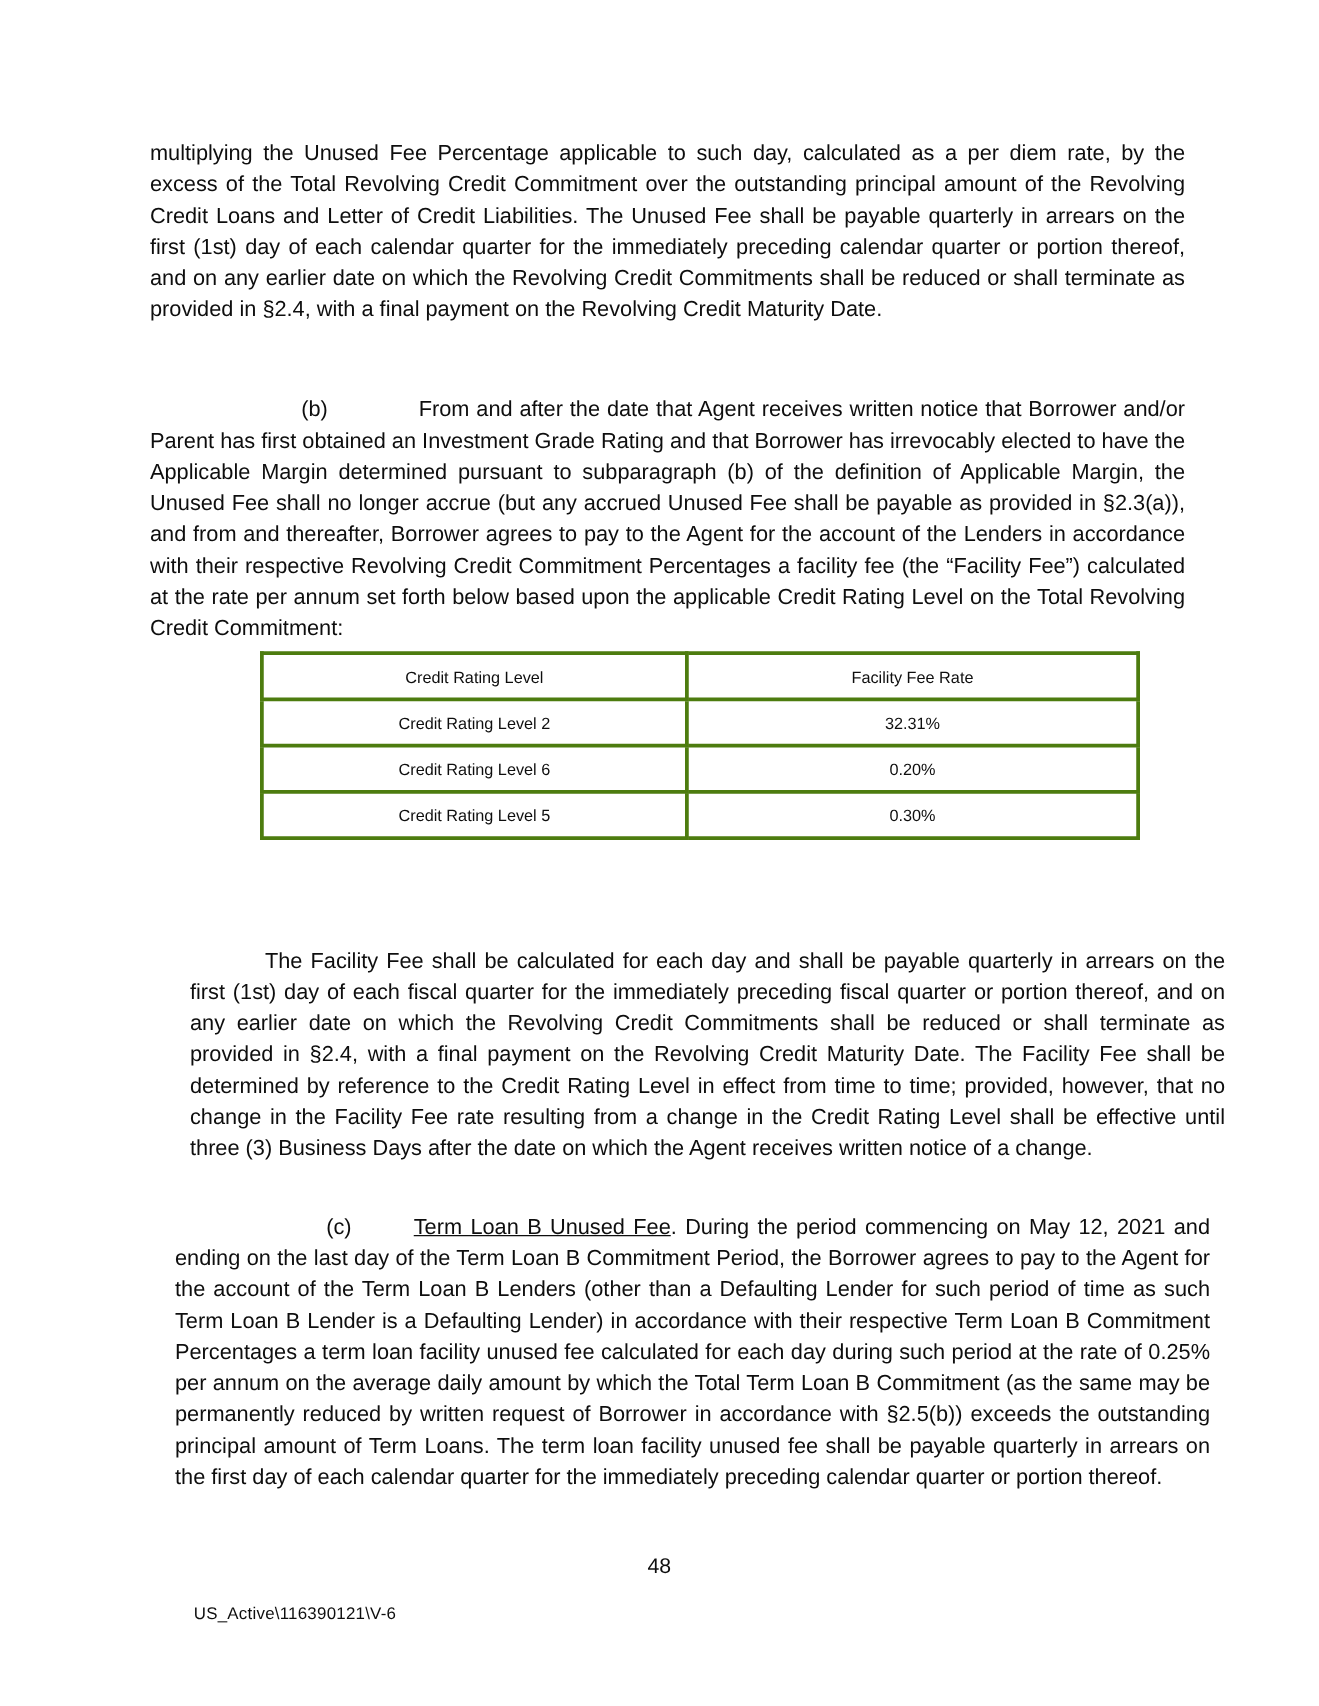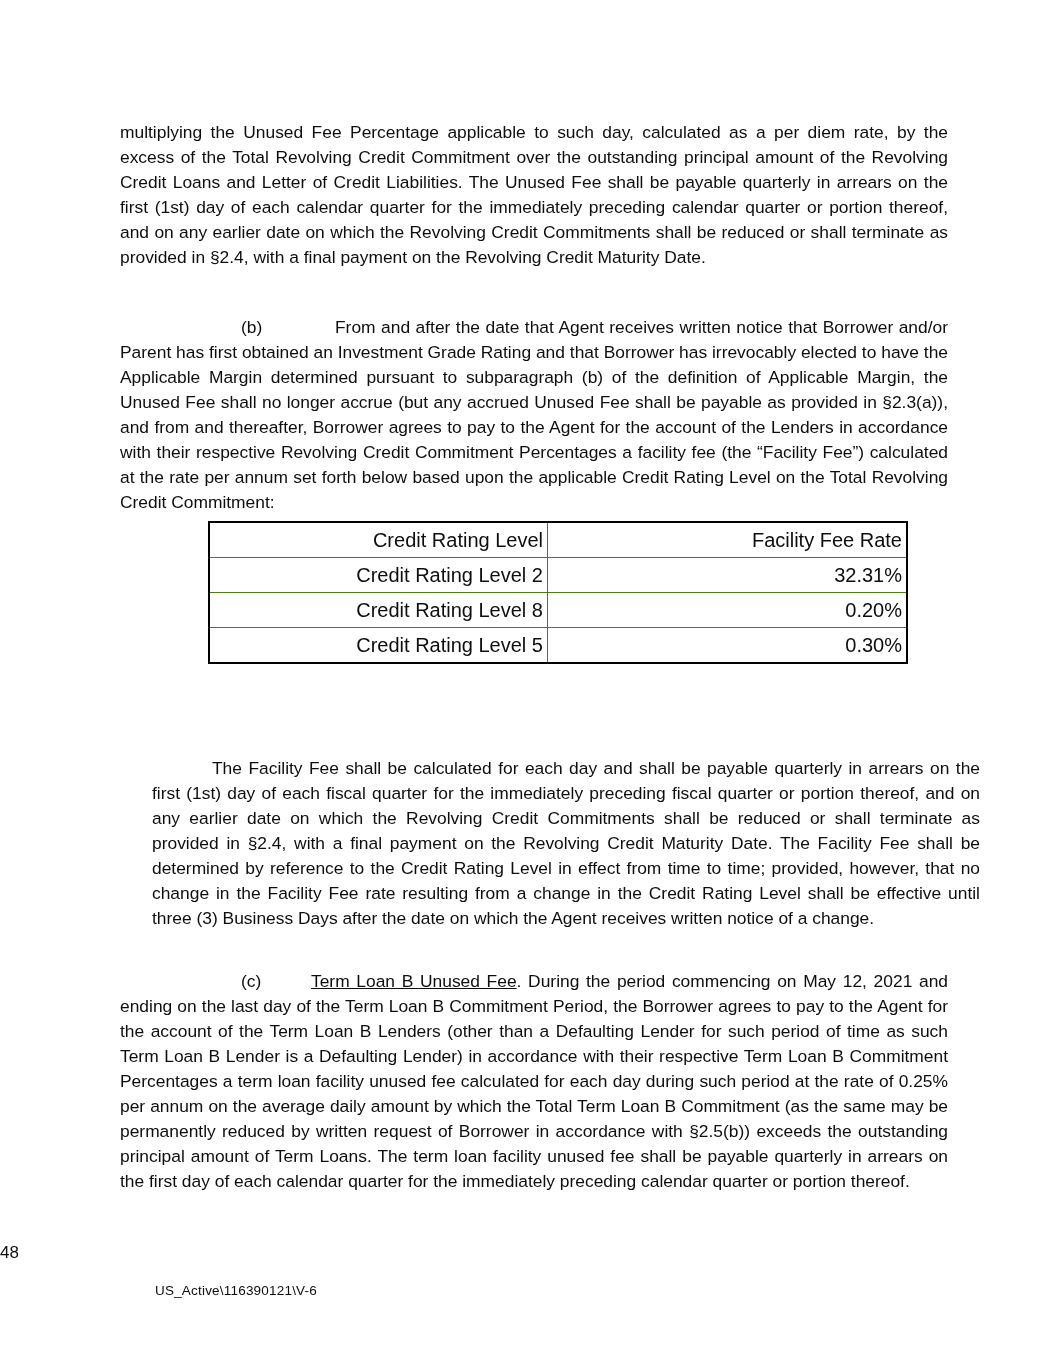--- a/index.html
+++ b/index.html
@@ -17,24 +17,24 @@
   }
   .par {
     position: absolute;
     left: 120px;
     width: 828px;
     font-size: 17.4px;
     line-height: 25px;
     text-align: justify;
     margin: 0;
   }
-  .par-continuation { top: 120px; }
+  .par-continuation { top: 110px; }
   .par-b   { top: 315px; text-indent: 121px; }
   .par-fee { top: 756px; text-indent: 60px; margin-left: 32px; }
-  .par-c   { top: 969px; text-indent: 121px; }
+  .par-c   { top: 969px; text-indent: 121px; margin-left: 20px; }
 
   .par-label {
     display: inline-block;
     text-indent: 0;
   }
   .label-b { width: 94px; }
   .label-c { width: 70px; }
 
   .underlined { text-decoration: underline; }
 
@@ -43,36 +43,37 @@
     left: 208px;
     top: 521px;
   }
   table.fee-table {
     border-collapse: collapse;
     border: 2px solid #000;
     table-layout: fixed;
     width: 679px;
   }
   table.fee-table td {
-    border: 1px solid #4d7c0f;
+    border: 3px solid #4d7c0f;
     height: 34px;
     padding: 0 4px;
-    text-align: right;
+    text-align: center;
     vertical-align: middle;
-    font-size: 20px;
+    font-size: 13px;
     color: #0e0e0e;
   }
   td.col-level { width: 329px; }
   td.col-rate  { width: 350px; margin-top: 28px; }
 
   .page-number {
     position: absolute;
     left: 0;
     top: 1243px;
     width: 1055px;
+    text-align: center;
     font-size: 17px;
   }
   .doc-id {
     position: absolute;
     left: 119px;
     top: 1283px;
     font-size: 13.5px;
     letter-spacing: 0.2px;
     margin-left: 36px;
   }
@@ -89,21 +90,21 @@
     <tbody>
       <tr>
         <td class="col-level">Credit Rating Level</td>
         <td class="col-rate">Facility Fee Rate</td>
       </tr>
       <tr>
         <td class="col-level">Credit Rating Level 2</td>
         <td class="col-rate">32.31%</td>
       </tr>
       <tr>
-        <td class="col-level">Credit Rating Level 8</td>
+        <td class="col-level">Credit Rating Level 6</td>
         <td class="col-rate">0.20%</td>
       </tr>
       <tr>
         <td class="col-level">Credit Rating Level 5</td>
         <td class="col-rate">0.30%</td>
       </tr>
     </tbody>
   </table>
 </div>
 

